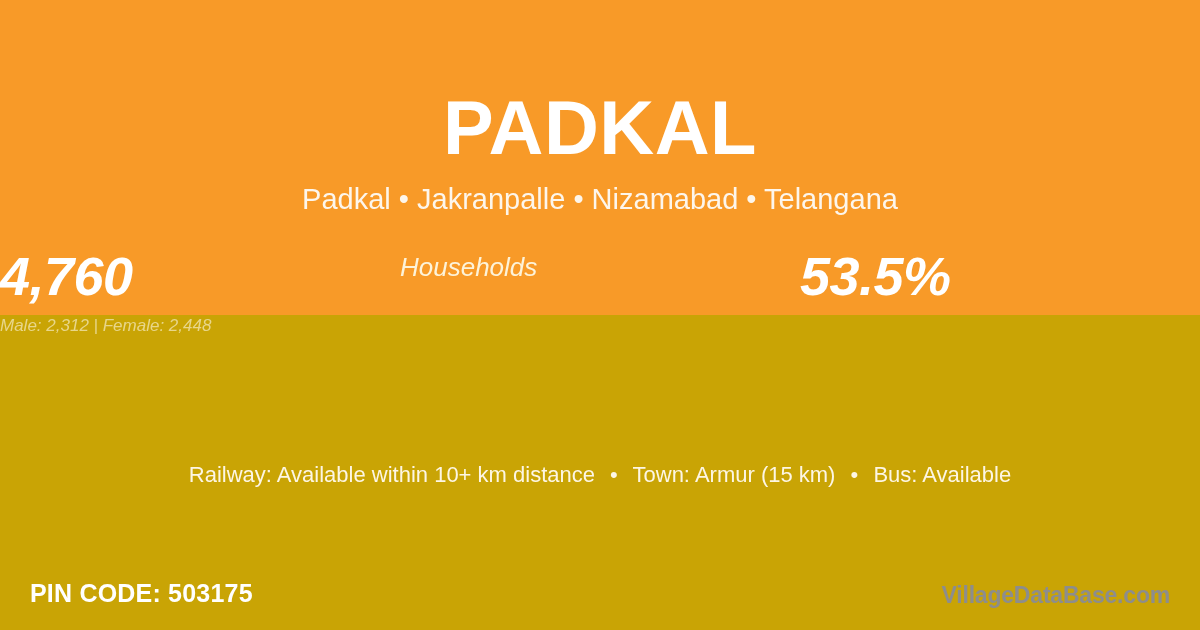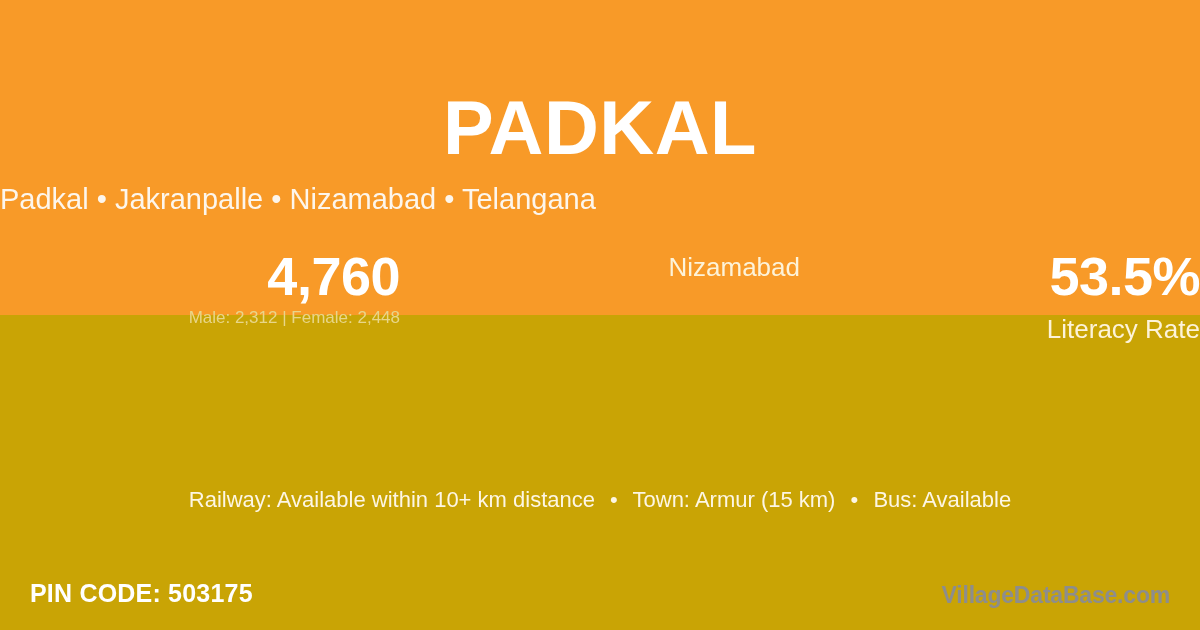--- a/index.html
+++ b/index.html
@@ -60,36 +60,37 @@
     white-space: nowrap;
   }
   .village-breadcrumb {
     position: absolute;
     left: 0; top: 181px;
     width: 1200px;
     font-size: 29px;
     line-height: 36px;
     font-weight: 400;
     color: #fdf6ec;
-    text-align: left;
+    text-align: center;
     white-space: nowrap;
   }
 
   
   .stats {
     position: absolute;
     left: 0; top: 245px;
     width: 1200px;
     display: flex;
     flex-direction: row;
   }
   .stat {
     flex: 1 1 0;
-    text-align: right;
+    text-align: left;
     position: relative;
+    font-style: italic;
   }
   .stat-value {
     display: block;
     font-size: 54px;
     line-height: 62px;
     font-weight: 700;
     color: #ffffff;
     letter-spacing: -0.5px;
     white-space: nowrap;
   }
@@ -97,31 +98,32 @@
     display: block;
     margin-top: 6px;
     font-size: 26px;
     line-height: 32px;
     font-weight: 400;
     color: #fdf3d9;
     white-space: nowrap;
   }
   .stat-sub {
     display: block;
+    margin-top: 8px;
     font-size: 17px;
     line-height: 22px;
     font-weight: 400;
     color: #e8d68a;
     white-space: nowrap;
   }
 
   
   .infra {
     position: absolute;
-    left: 0; top: 486px;
+    left: 0; top: 461px;
     width: 1200px;
     text-align: center;
     font-size: 22px;
     line-height: 28px;
     color: #fdf6e4;
     white-space: nowrap;
   }
   .infra .sep {
     padding: 0 9px;
     color: #fdf6e4;
@@ -172,26 +174,25 @@
   </div>
 
   <div class="stats">
 
     <div class="stat">
       <span class="stat-value">4,760</span>
       <span class="stat-sub">Male: 2,312 | Female: 2,448</span>
     </div>
 
     <div class="stat">
-      <span class="stat-label">Nizamabad</span>
+      <span class="stat-label">Households</span>
     </div>
 
     <div class="stat">
       <span class="stat-value">53.5%</span>
-      <span class="stat-label">Literacy Rate</span>
     </div>
 
   </div>
 
   <div class="infra">
     <span>Railway: Available within 10+ km distance</span>
     <span class="sep">•</span>
     <span>Town: Armur (15 km)</span>
     <span class="sep">•</span>
     <span>Bus: Available</span>

